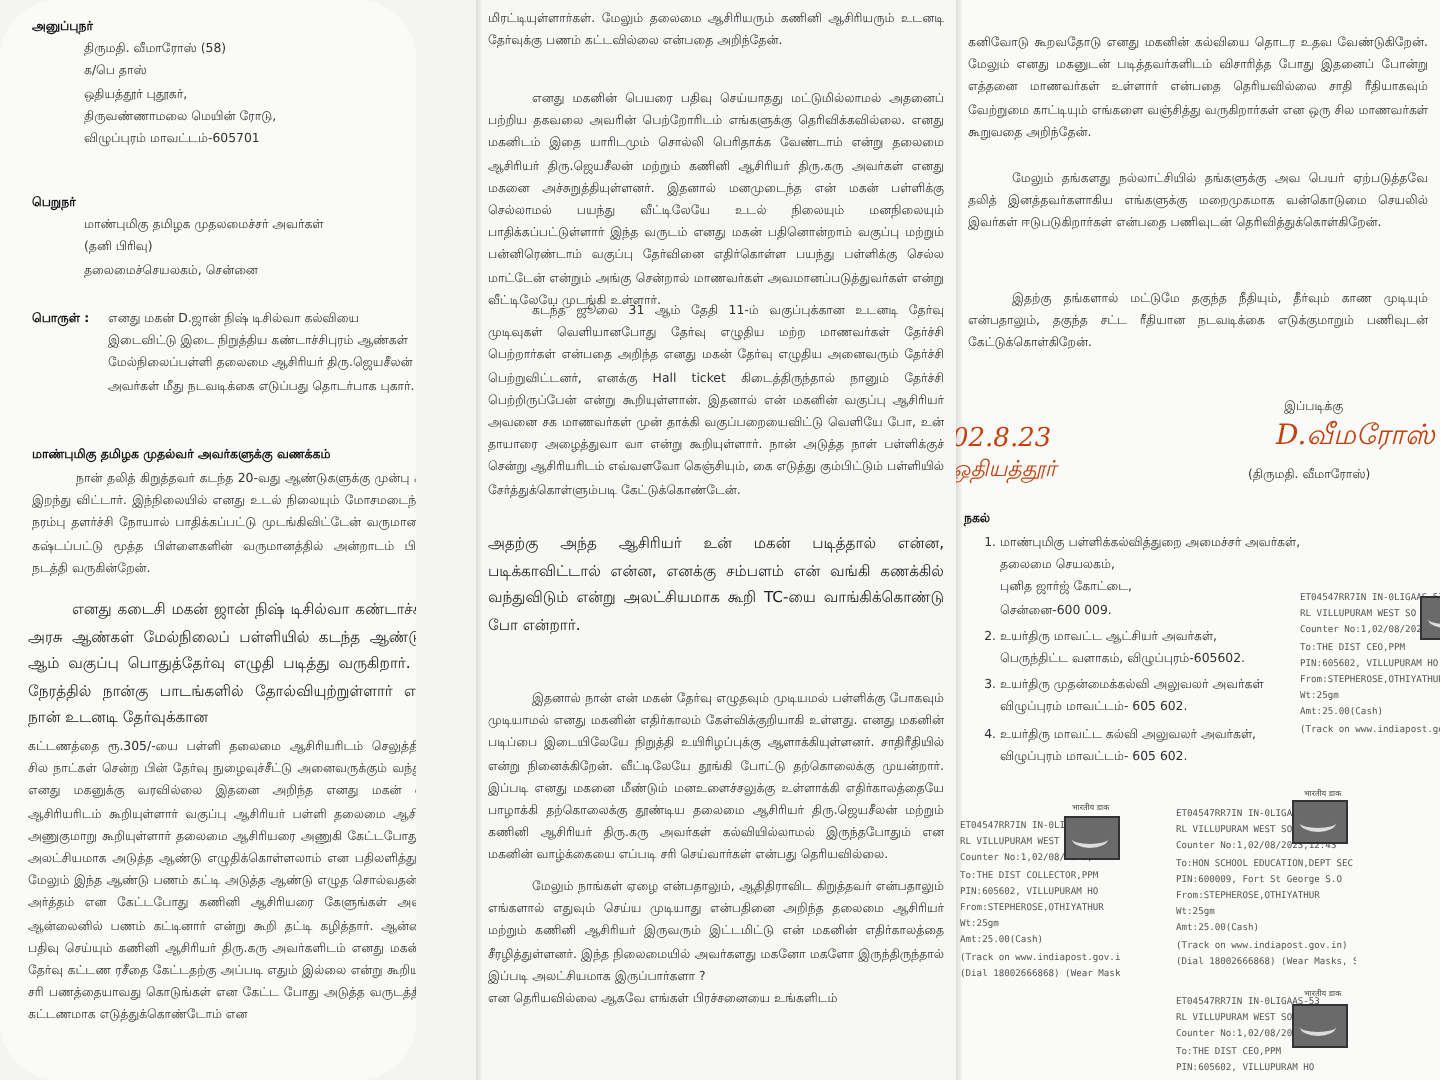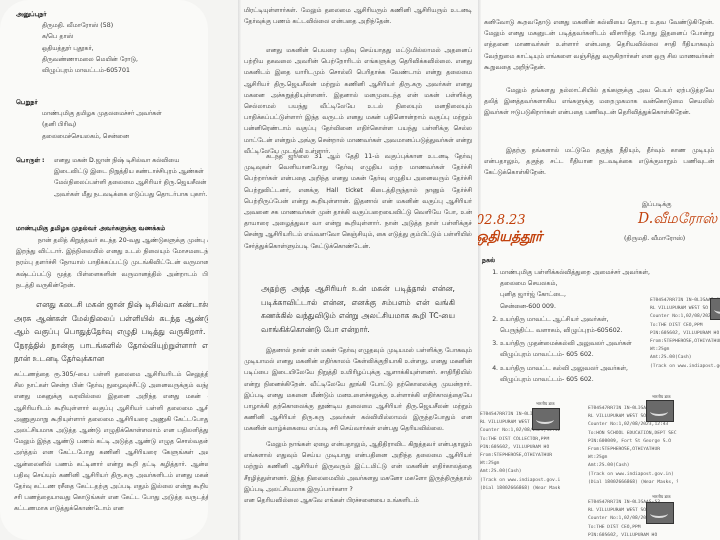--- a/index.html
+++ b/index.html
@@ -71,21 +71,21 @@
   <div class="txt" style="left:6px;top:4px;width:228px;">
     <p class="para" style="text-indent:0;">மிரட்டியுள்ளார்கள். மேலும் தலைமை ஆசிரியரும் கணினி ஆசிரியரும் உடனடி தேர்வுக்கு பணம் கட்டவில்லை என்பதை அறிந்தேன்.</p>
   </div>
   <div class="txt" style="left:6px;top:44px;width:228px;">
     <p class="para">எனது மகனின் பெயரை பதிவு செய்யாதது மட்டுமில்லாமல் அதனைப் பற்றிய தகவலை அவரின் பெற்றோரிடம் எங்களுக்கு தெரிவிக்கவில்லை. எனது மகனிடம் இதை யாரிடமும் சொல்லி பெரிதாக்க வேண்டாம் என்று தலைமை ஆசிரியர் திரு.ஜெயசீலன் மற்றும் கணினி ஆசிரியர் திரு.கரு அவர்கள் எனது மகனை அச்சுறுத்தியுள்ளனர். இதனால் மனமுடைந்த என் மகன் பள்ளிக்கு செல்லாமல் பயந்து வீட்டிலேயே உடல் நிலையும் மனநிலையும் பாதிக்கப்பட்டுள்ளார் இந்த வருடம் எனது மகன் பதினொன்றாம் வகுப்பு மற்றும் பன்னிரெண்டாம் வகுப்பு தேர்வினை எதிர்கொள்ள பயந்து பள்ளிக்கு செல்ல மாட்டேன் என்றும் அங்கு சென்றால் மாணவர்கள் அவமானப்படுத்துவர்கள் என்று வீட்டிலேயே முடங்கி உள்ளார்.</p>
   </div>
   <div class="txt" style="left:6px;top:150px;width:228px;">
     <p class="para" style="margin:0;">கடந்த ஜூலை 31 ஆம் தேதி 11-ம் வகுப்புக்கான உடனடி தேர்வு முடிவுகள் வெளியானபோது தேர்வு எழுதிய மற்ற மாணவர்கள் தேர்ச்சி பெற்றார்கள் என்பதை அறிந்த எனது மகன் தேர்வு எழுதிய அனைவரும் தேர்ச்சி பெற்றுவிட்டனர், எனக்கு Hall ticket கிடைத்திருந்தால் நானும் தேர்ச்சி பெற்றிருப்பேன் என்று கூறியுள்ளான். இதனால் என் மகனின் வகுப்பு ஆசிரியர் அவனை சக மாணவர்கள் முன் தாக்கி வகுப்பறையைவிட்டு வெளியே போ, உன் தாயாரை அழைத்துவா வா என்று கூறியுள்ளார். நான் அடுத்த நாள் பள்ளிக்குச் சென்று ஆசிரியரிடம் எவ்வளவோ கெஞ்சியும், கை எடுத்து கும்பிட்டும் பள்ளியில் சேர்த்துக்கொள்ளும்படி கேட்டுக்கொண்டேன்.</p>
   </div>
   <div class="txt big" style="left:6px;top:265px;width:228px;">
-    <p class="para" style="text-indent:0;margin:17px;">அதற்கு அந்த ஆசிரியர் உன் மகன் படித்தால் என்ன, படிக்காவிட்டால் என்ன, எனக்கு சம்பளம் என் வங்கி கணக்கில் வந்துவிடும் என்று அலட்சியமாக கூறி TC-யை வாங்கிக்கொண்டு போ என்றார்.</p>
+    <p class="para" style="text-indent:0;margin:0;">அதற்கு அந்த ஆசிரியர் உன் மகன் படித்தால் என்ன, படிக்காவிட்டால் என்ன, எனக்கு சம்பளம் என் வங்கி கணக்கில் வந்துவிடும் என்று அலட்சியமாக கூறி TC-யை வாங்கிக்கொண்டு போ என்றார்.</p>
   </div>
   <div class="txt" style="left:6px;top:344px;width:228px;">
     <p class="para">இதனால் நான் என் மகன் தேர்வு எழுதவும் முடியமல் பள்ளிக்கு போகவும் முடியாமல் எனது மகனின் எதிர்காலம் கேள்விக்குறியாகி உள்ளது. எனது மகனின் படிப்பை இடையிலேயே நிறுத்தி உயிரிழப்புக்கு ஆளாக்கியுள்ளனர். சாதிரீதியில் என்று நினைக்கிறேன். வீட்டிலேயே தூங்கி போட்டு தற்கொலைக்கு முயன்றார். இப்படி எனது மகனை மீண்டும் மனஉளைச்சலுக்கு உள்ளாக்கி எதிர்காலத்தையே பாழாக்கி தற்கொலைக்கு தூண்டிய தலைமை ஆசிரியர் திரு.ஜெயசீலன் மற்றும் கணினி ஆசிரியர் திரு.கரு அவர்கள் கல்வியில்லாமல் இருந்தபோதும் என மகனின் வாழ்க்கையை எப்படி சரி செய்வார்கள் என்பது தெரியவில்லை.</p>
   </div>
   <div class="txt" style="left:6px;top:438px;width:228px;">
     <p class="para" style="margin:0;">மேலும் நாங்கள் ஏழை என்பதாலும், ஆதிதிராவிட கிறுத்தவர் என்பதாலும் எங்களால் எதுவும் செய்ய முடியாது என்பதினை அறிந்த தலைமை ஆசிரியர் மற்றும் கணினி ஆசிரியர் இருவரும் இட்டமிட்டு என் மகனின் எதிர்காலத்தை சீரழித்துள்ளனர். இந்த நிலைமையில் அவர்களது மகனோ மகளோ இருந்திருந்தால் இப்படி அலட்சியமாக இருப்பார்களா ?</p>
     <p class="para" style="text-indent:0;margin:0;">என தெரியவில்லை ஆகவே எங்கள் பிரச்சனையை உங்களிடம்</p>
   </div>
 </div>
 
@@ -98,21 +98,21 @@
     <p class="para">மேலும் தங்களது நல்லாட்சியில் தங்களுக்கு அவ பெயர் ஏற்படுத்தவே தலித் இனத்தவர்களாகிய எங்களுக்கு மறைமுகமாக வன்கொடுமை செயலில் இவர்கள் ஈடுபடுகிறார்கள் என்பதை பணிவுடன் தெரிவித்துக்கொள்கிறேன்.</p>
   </div>
   <div class="txt" style="left:6px;top:144px;width:230px;">
     <p class="para">இதற்கு தங்களால் மட்டுமே தகுந்த நீதியும், தீர்வும் காண முடியும் என்பதாலும், தகுந்த சட்ட ரீதியான நடவடிக்கை எடுக்குமாறும் பணிவுடன் கேட்டுக்கொள்கிறேன்.</p>
   </div>
 
   <div class="txt" style="left:164px;top:198px;">இப்படிக்கு</div>
   <div class="hand" style="left:160px;top:210px;font-size:14px;">D.வீமரோஸ்</div>
   <div class="txt" style="left:146px;top:232px;">(திருமதி. வீமாரோஸ்)</div>
   <div class="hand" style="left:-2px;top:212px;font-size:13px;">02.8.23</div>
-  <div class="hand" style="left:-2px;top:228px;font-size:14px;font-weight:bold;">ஒதியத்தூர்</div>
+  <div class="hand" style="left:-2px;top:228px;font-size:11px;">ஒதியத்தூர்</div>
 
   <div class="txt bold" style="left:4px;top:254px;">நகல்</div>
   <div class="txt" style="left:8px;top:266px;width:170px;">
     <ol>
       <li>
         <div class="line">மாண்புமிகு பள்ளிக்கல்வித்துறை அமைச்சர் அவர்கள்,</div>
         <div class="line">தலைமை செயலகம்,</div>
         <div class="line">புனித ஜார்ஜ் கோட்டை,</div>
         <div class="line">சென்னை-600 009.</div>
       </li>

